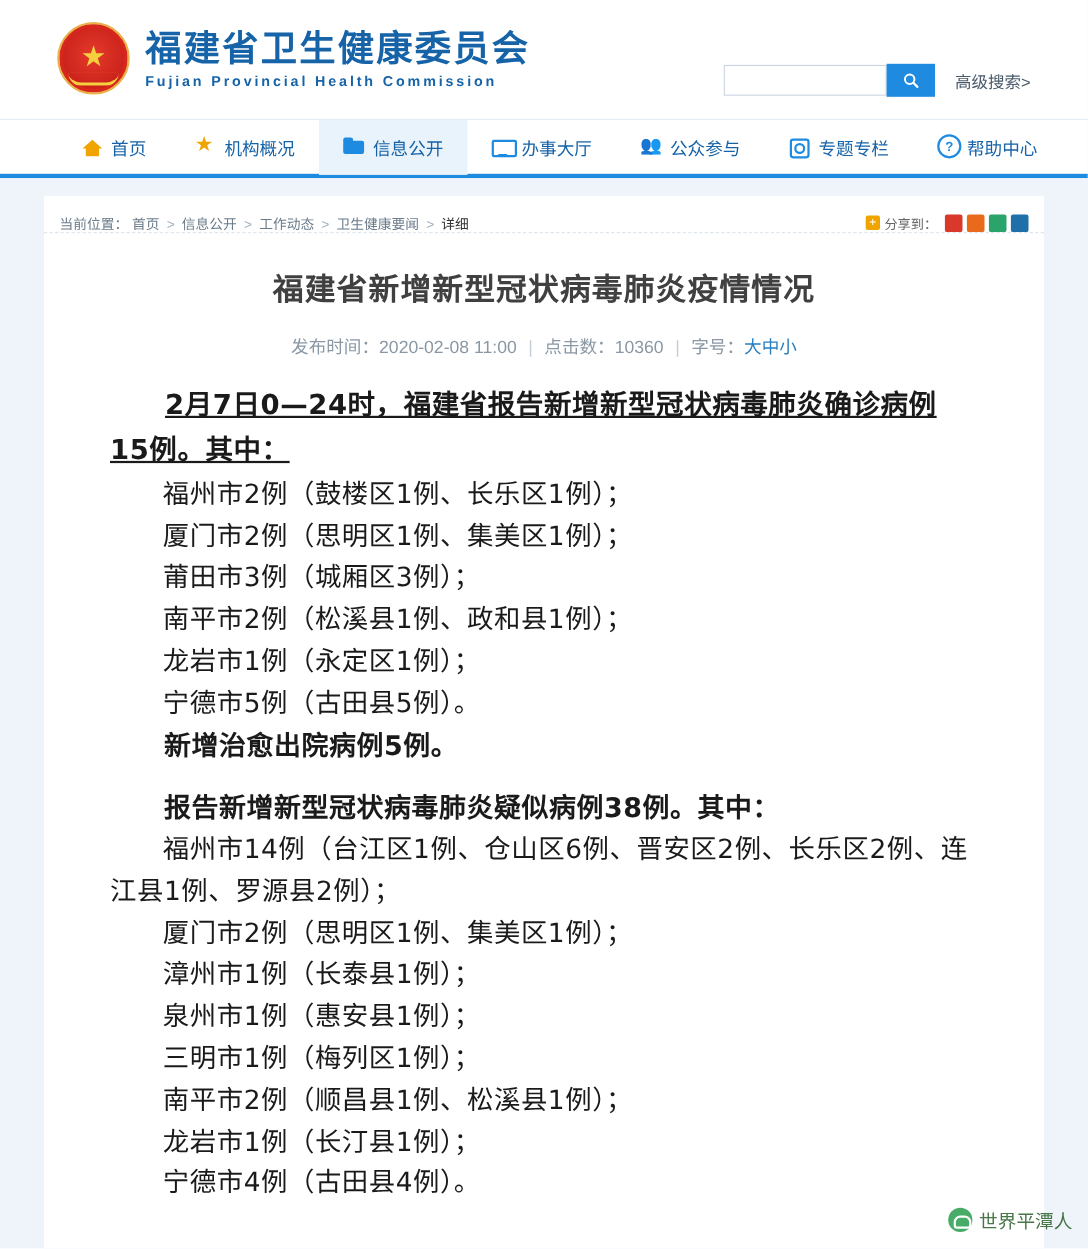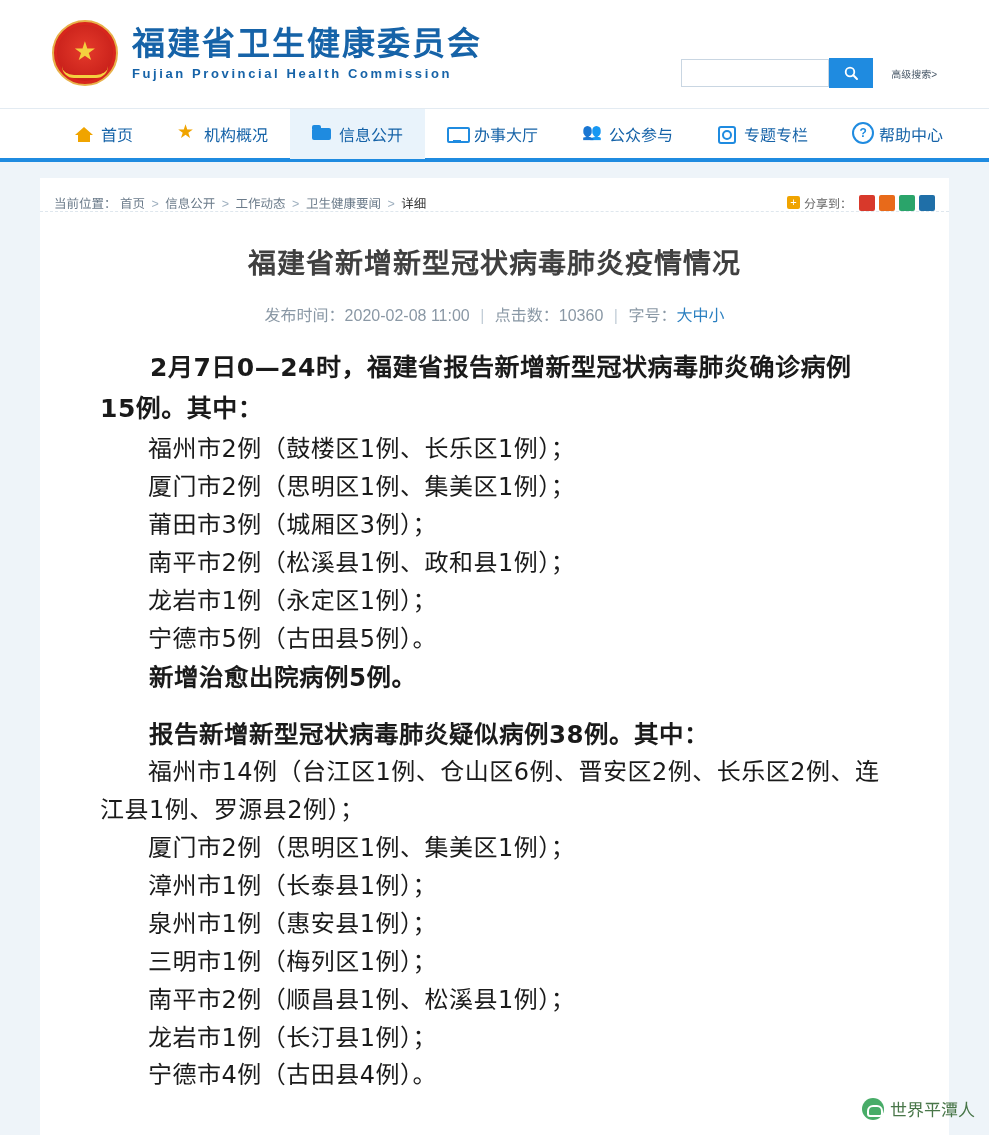--- a/index.html
+++ b/index.html
@@ -91,21 +91,21 @@
   .search-btn {
     width: 44px; height: 30px;
     background: #1f8be0;
     border: none;
     display: flex; align-items: center; justify-content: center;
     cursor: pointer;
   }
   .search-btn svg { display: block; }
   .adv-search {
     margin-left: 18px;
-    font-size: 10px;
+    font-size: 15px;
     color: #4a5a6a;
     text-decoration: none;
     white-space: nowrap;
   }
 
   
   .nav {
     height: 54px;
     background: #ffffff;
     border-top: 1px solid #e3ebf2;
@@ -257,20 +257,21 @@
     font-family: "DejaVu Sans", "Liberation Sans", sans-serif;
     color: #1a1a1a;
   }
   .p-lead {
     font-size: 25px;
     font-weight: 700;
     line-height: 1.62;
     text-indent: 2em;
     margin: 0 0 2px 0;
     letter-spacing: 0.5px;
+    text-decoration: underline;
   }
   .p-item {
     font-size: 24px;
     line-height: 1.58;
     text-indent: 2em;
     margin: 0;
     letter-spacing: 0.5px;
   }
   .p-strong {
     font-size: 24.5px;

